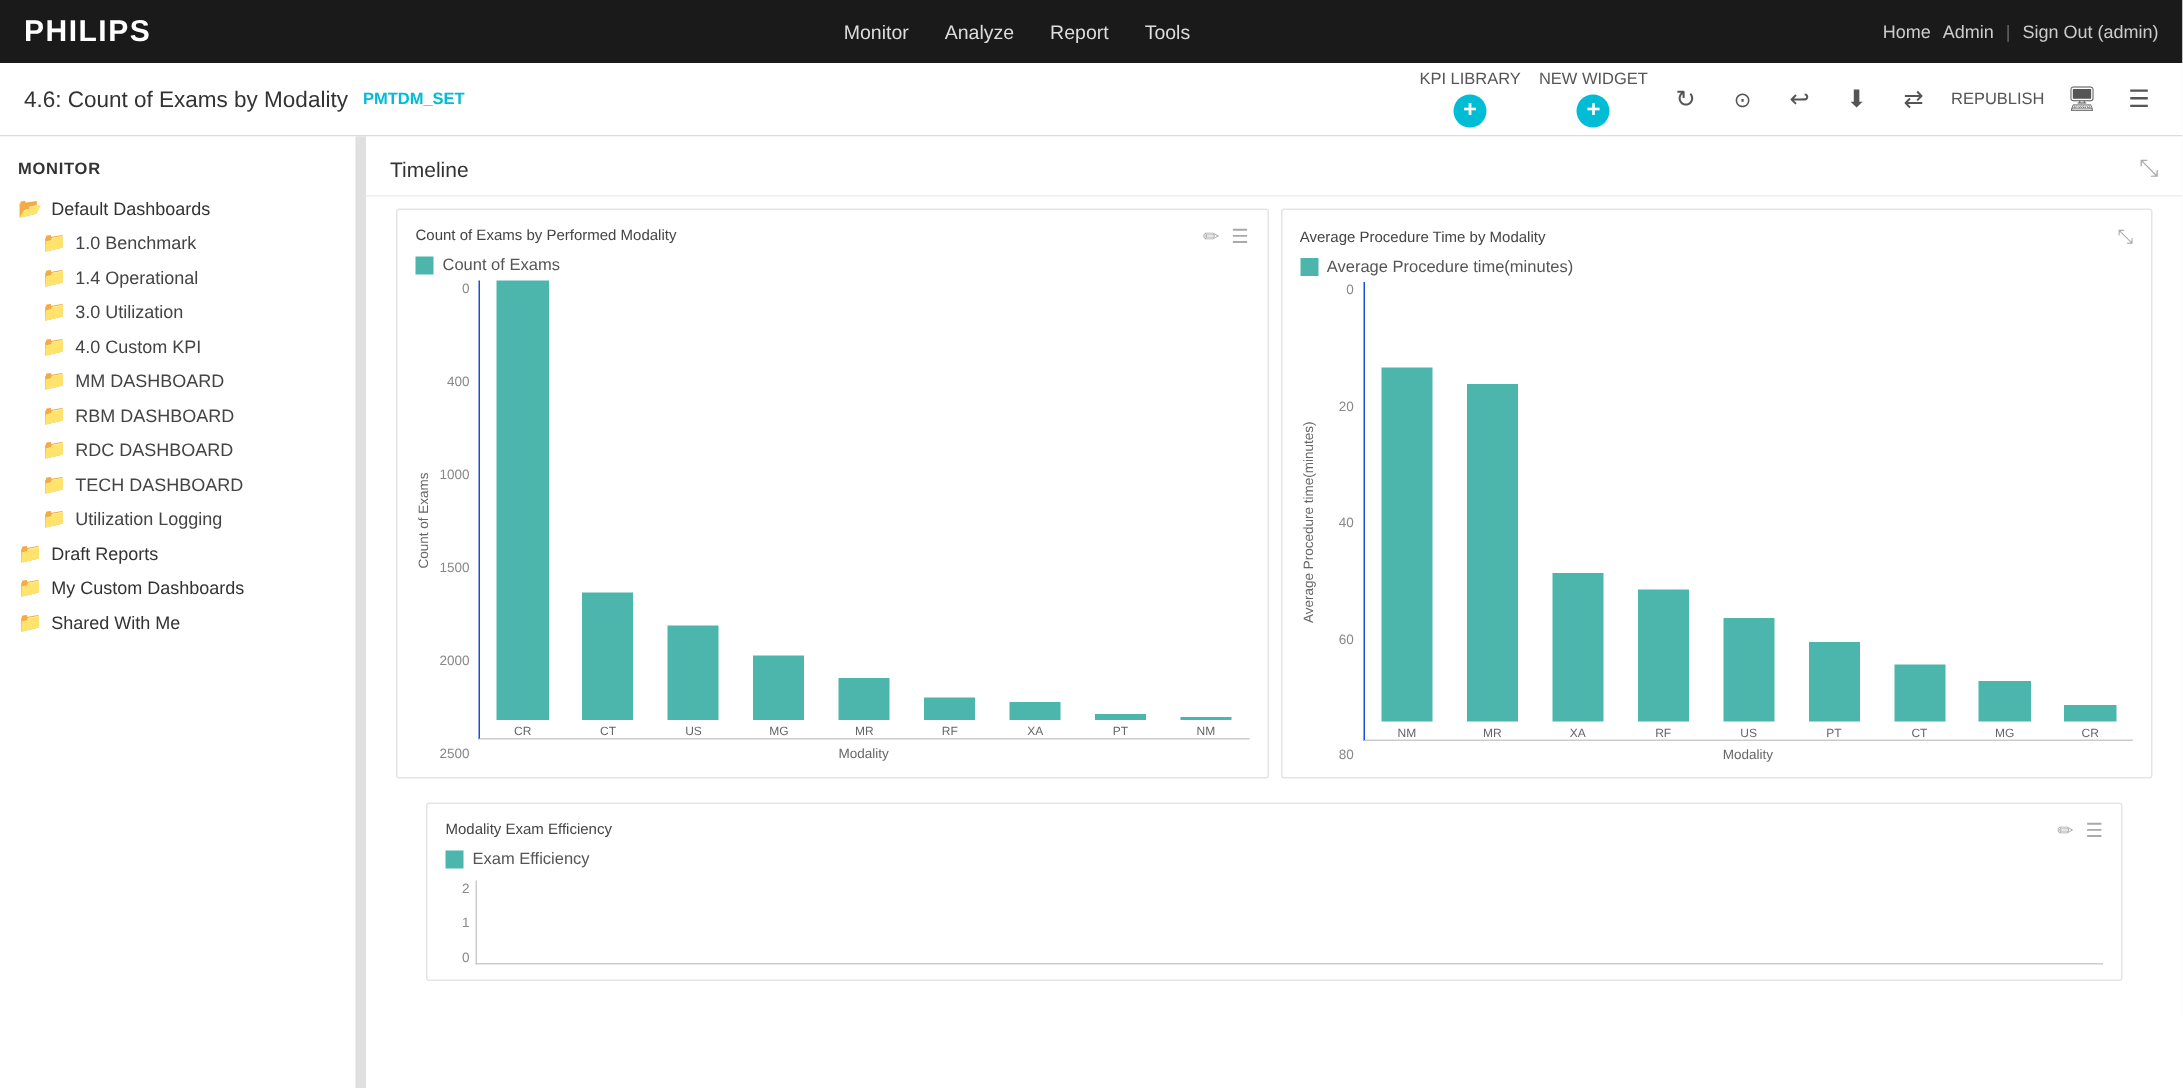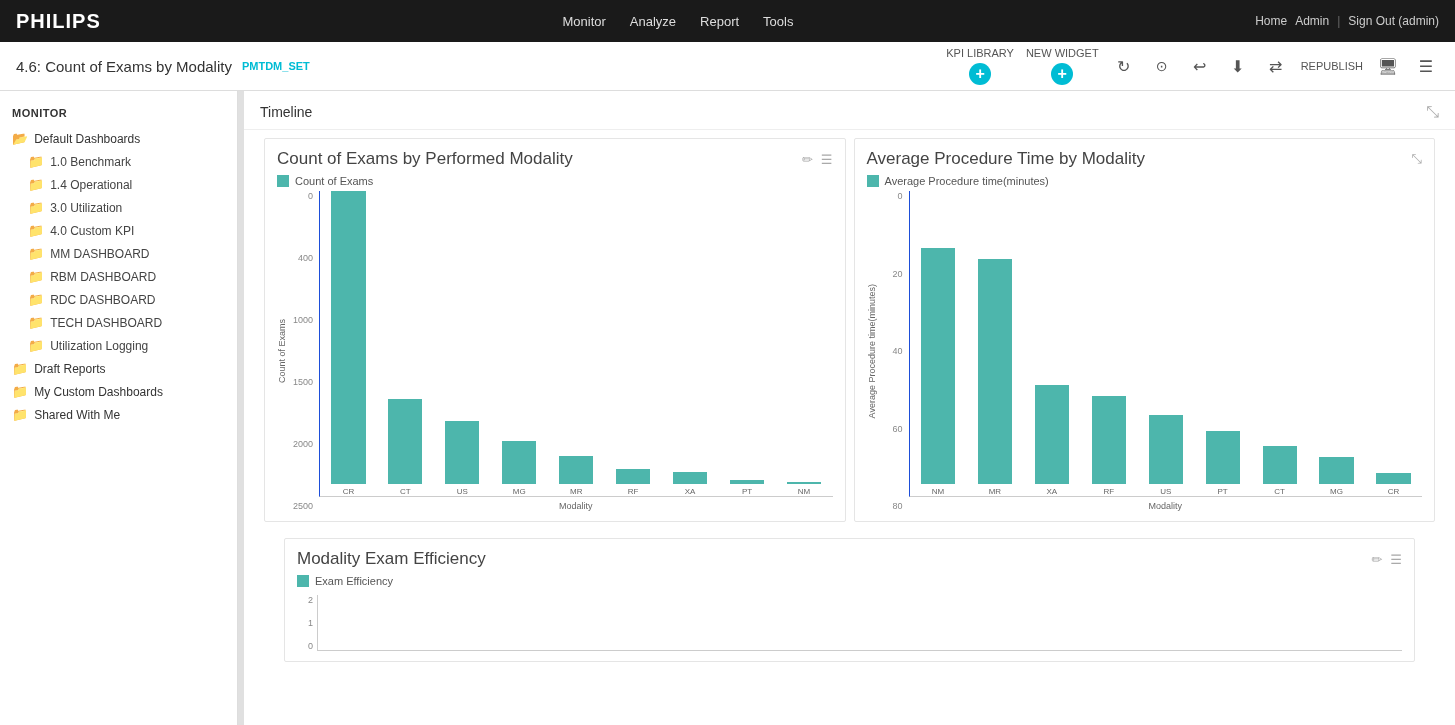--- a/index.html
+++ b/index.html
@@ -108,21 +108,21 @@
       display: flex; gap: 0; padding: 8px 16px;
     }
     .chart-panel {
       flex: 1; border: 1px solid #e5e5e5; border-radius: 2px;
       padding: 10px 12px; margin: 0 4px; background: #fff;
     }
     .chart-header {
       display: flex; align-items: center; justify-content: space-between;
       margin-bottom: 6px;
     }
-    .chart-title { font-size: 17px; color: #444; }
+    .chart-title { font-size: 10px; color: #444; }
     .chart-actions { display: flex; gap: 8px; color: #aaa; font-size: 13px; cursor: pointer; }
 
     .chart-legend { display: flex; align-items: center; gap: 6px; font-size: 11px; color: #555; margin-bottom: 4px; }
     .legend-box { width: 12px; height: 12px; background: #4db6ac; }
 
     .chart-area { position: relative; height: 320px; }
     .y-axis {
       display: flex; flex-direction: column-reverse; justify-content: space-between;
       align-items: flex-end; padding-right: 6px; font-size: 9px; color: #888;
       width: 30px; height: 100%;

